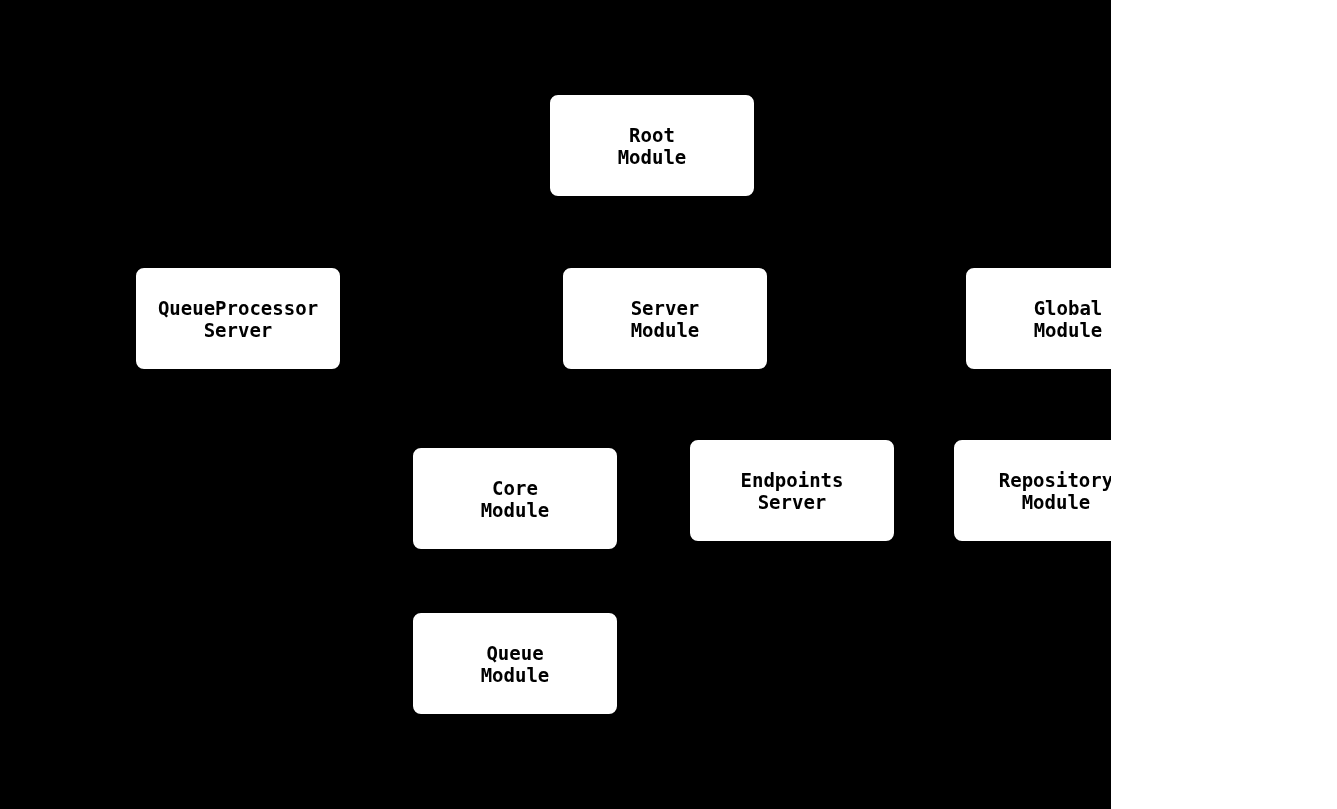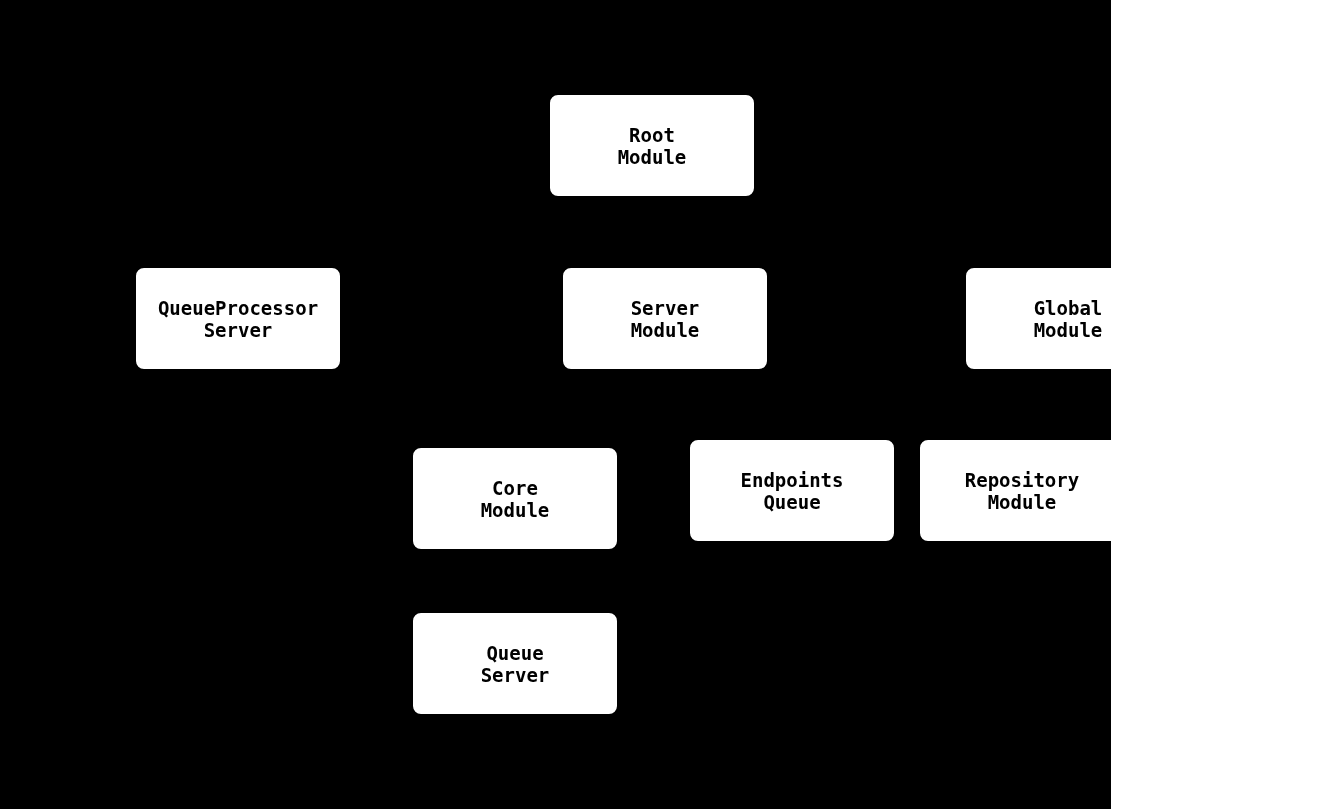--- a/index.html
+++ b/index.html
@@ -77,21 +77,21 @@
   <div class="node" style="left:561px; top:266px;">Server
 Module</div>
 
   <div class="node" style="left:964px; top:266px;">Global
 Module</div>
 
   <div class="node" style="left:411px; top:446px;">Core
 Module</div>
 
   <div class="node" style="left:688px; top:438px;">Endpoints
-Queue</div>
+Server</div>
 
-  <div class="node" style="left:918px; top:438px;">Repository
+  <div class="node" style="left:952px; top:438px;">Repository
 Module</div>
 
   <div class="node" style="left:411px; top:611px;">Queue
-Server</div>
+Module</div>
 
 </div>
 
 </body></html>

